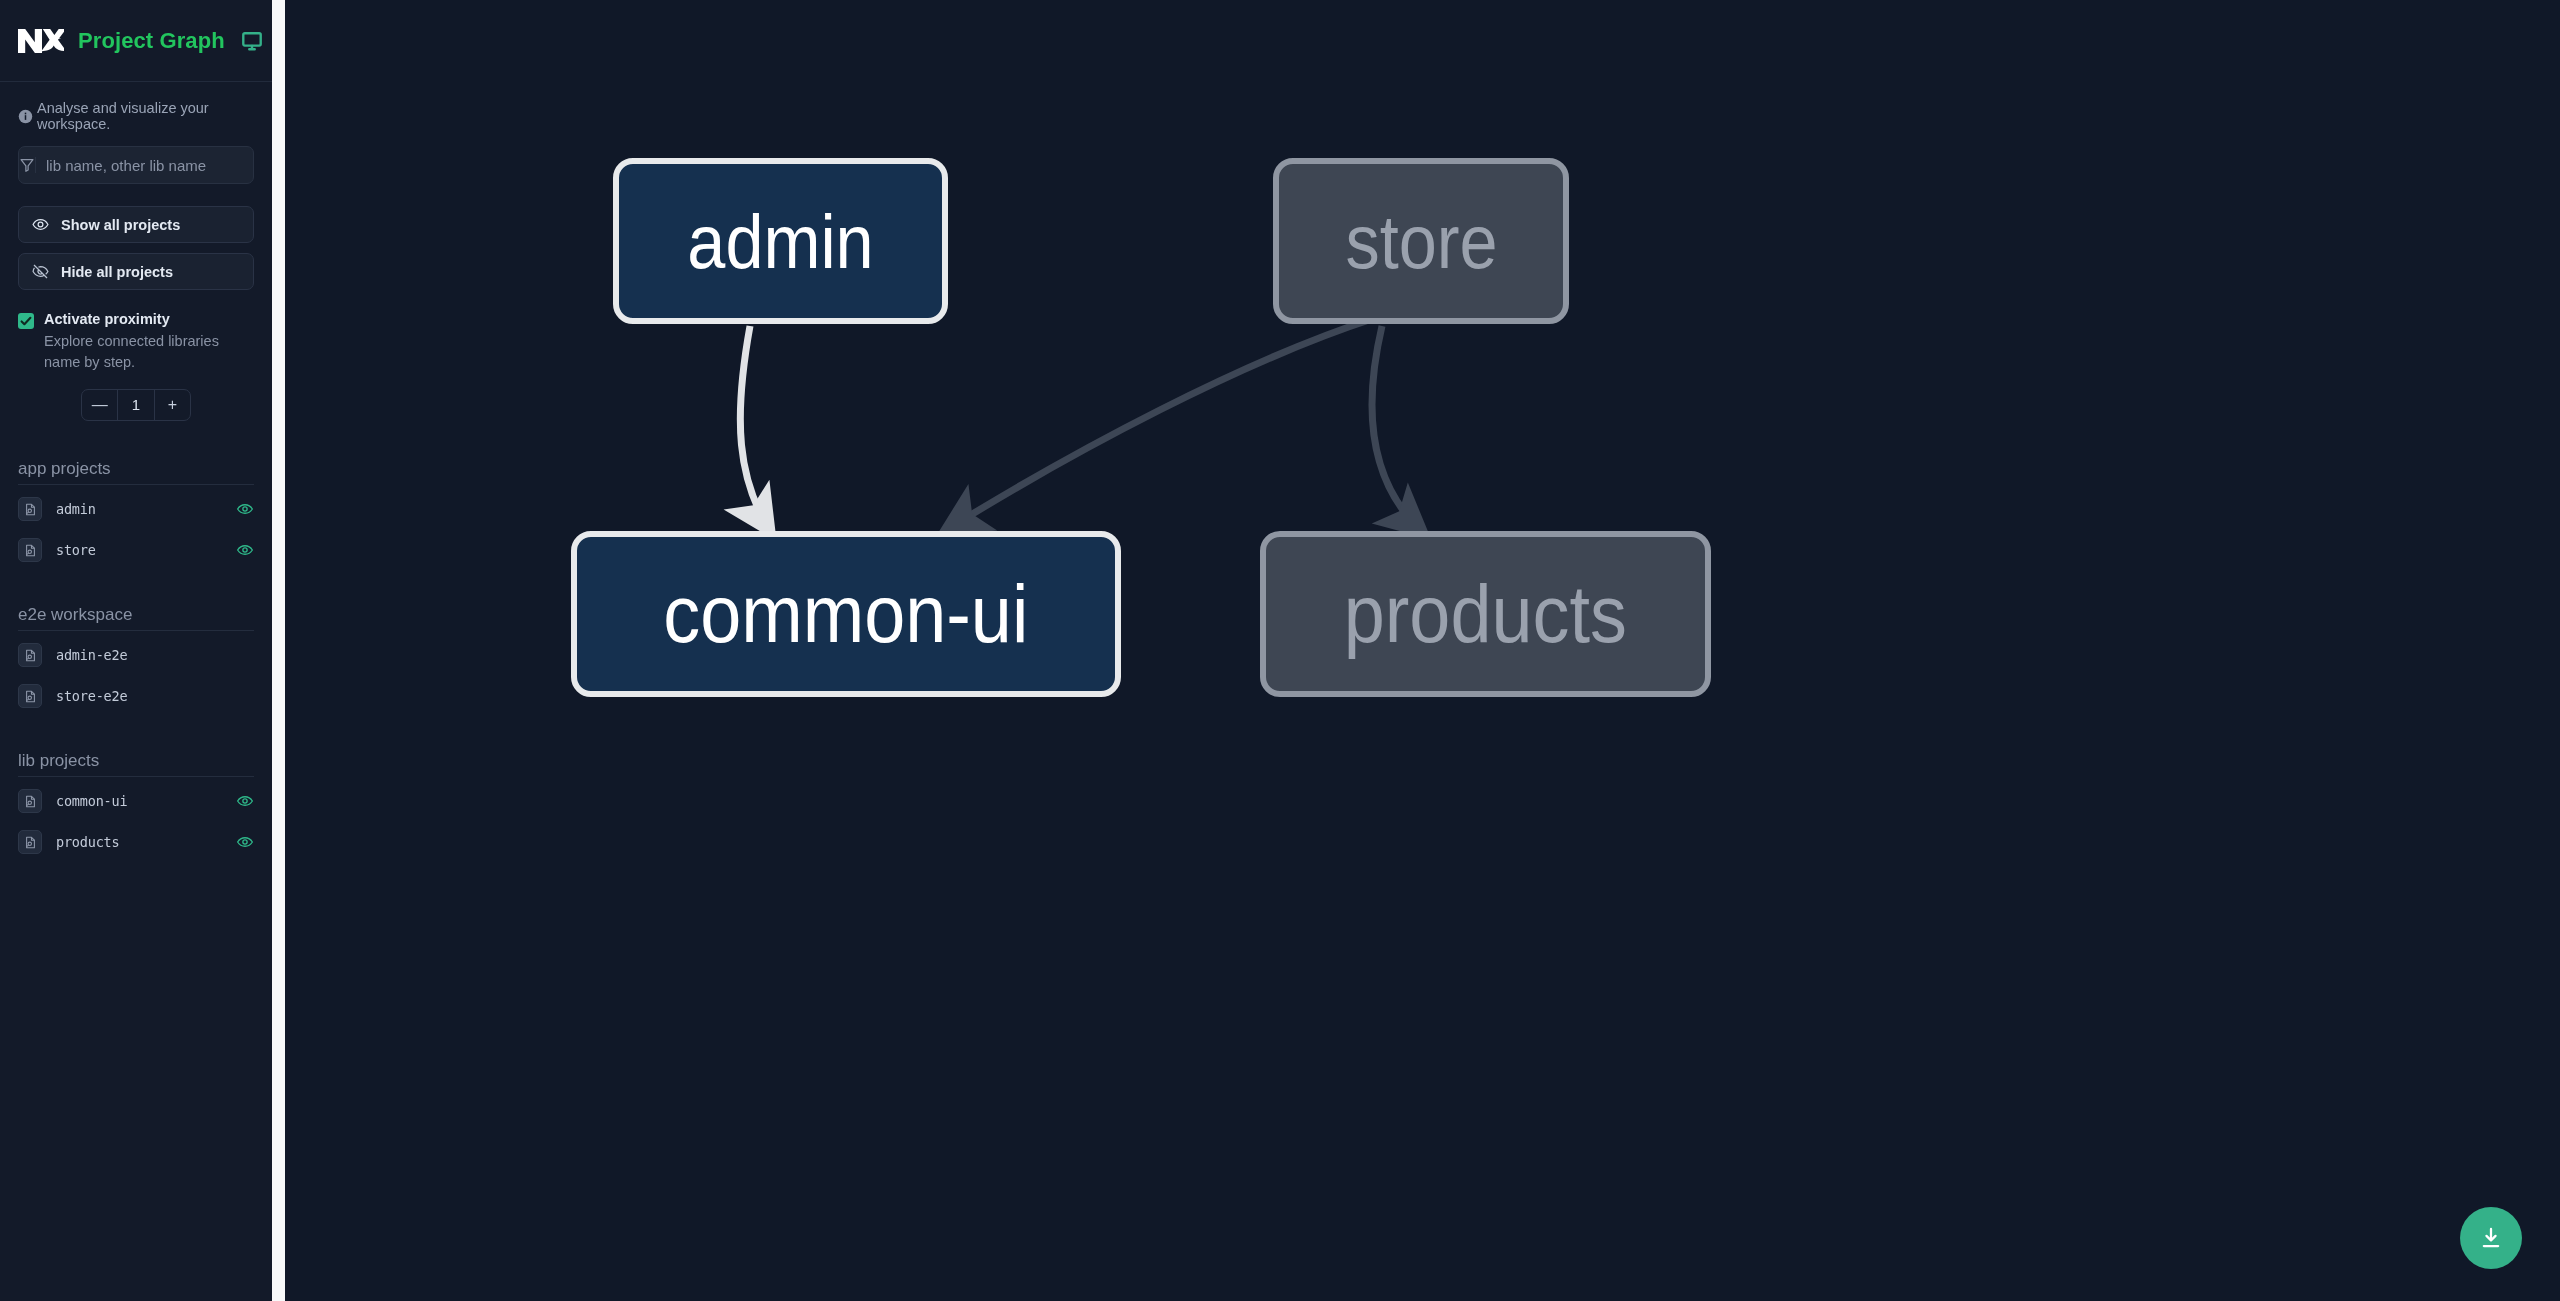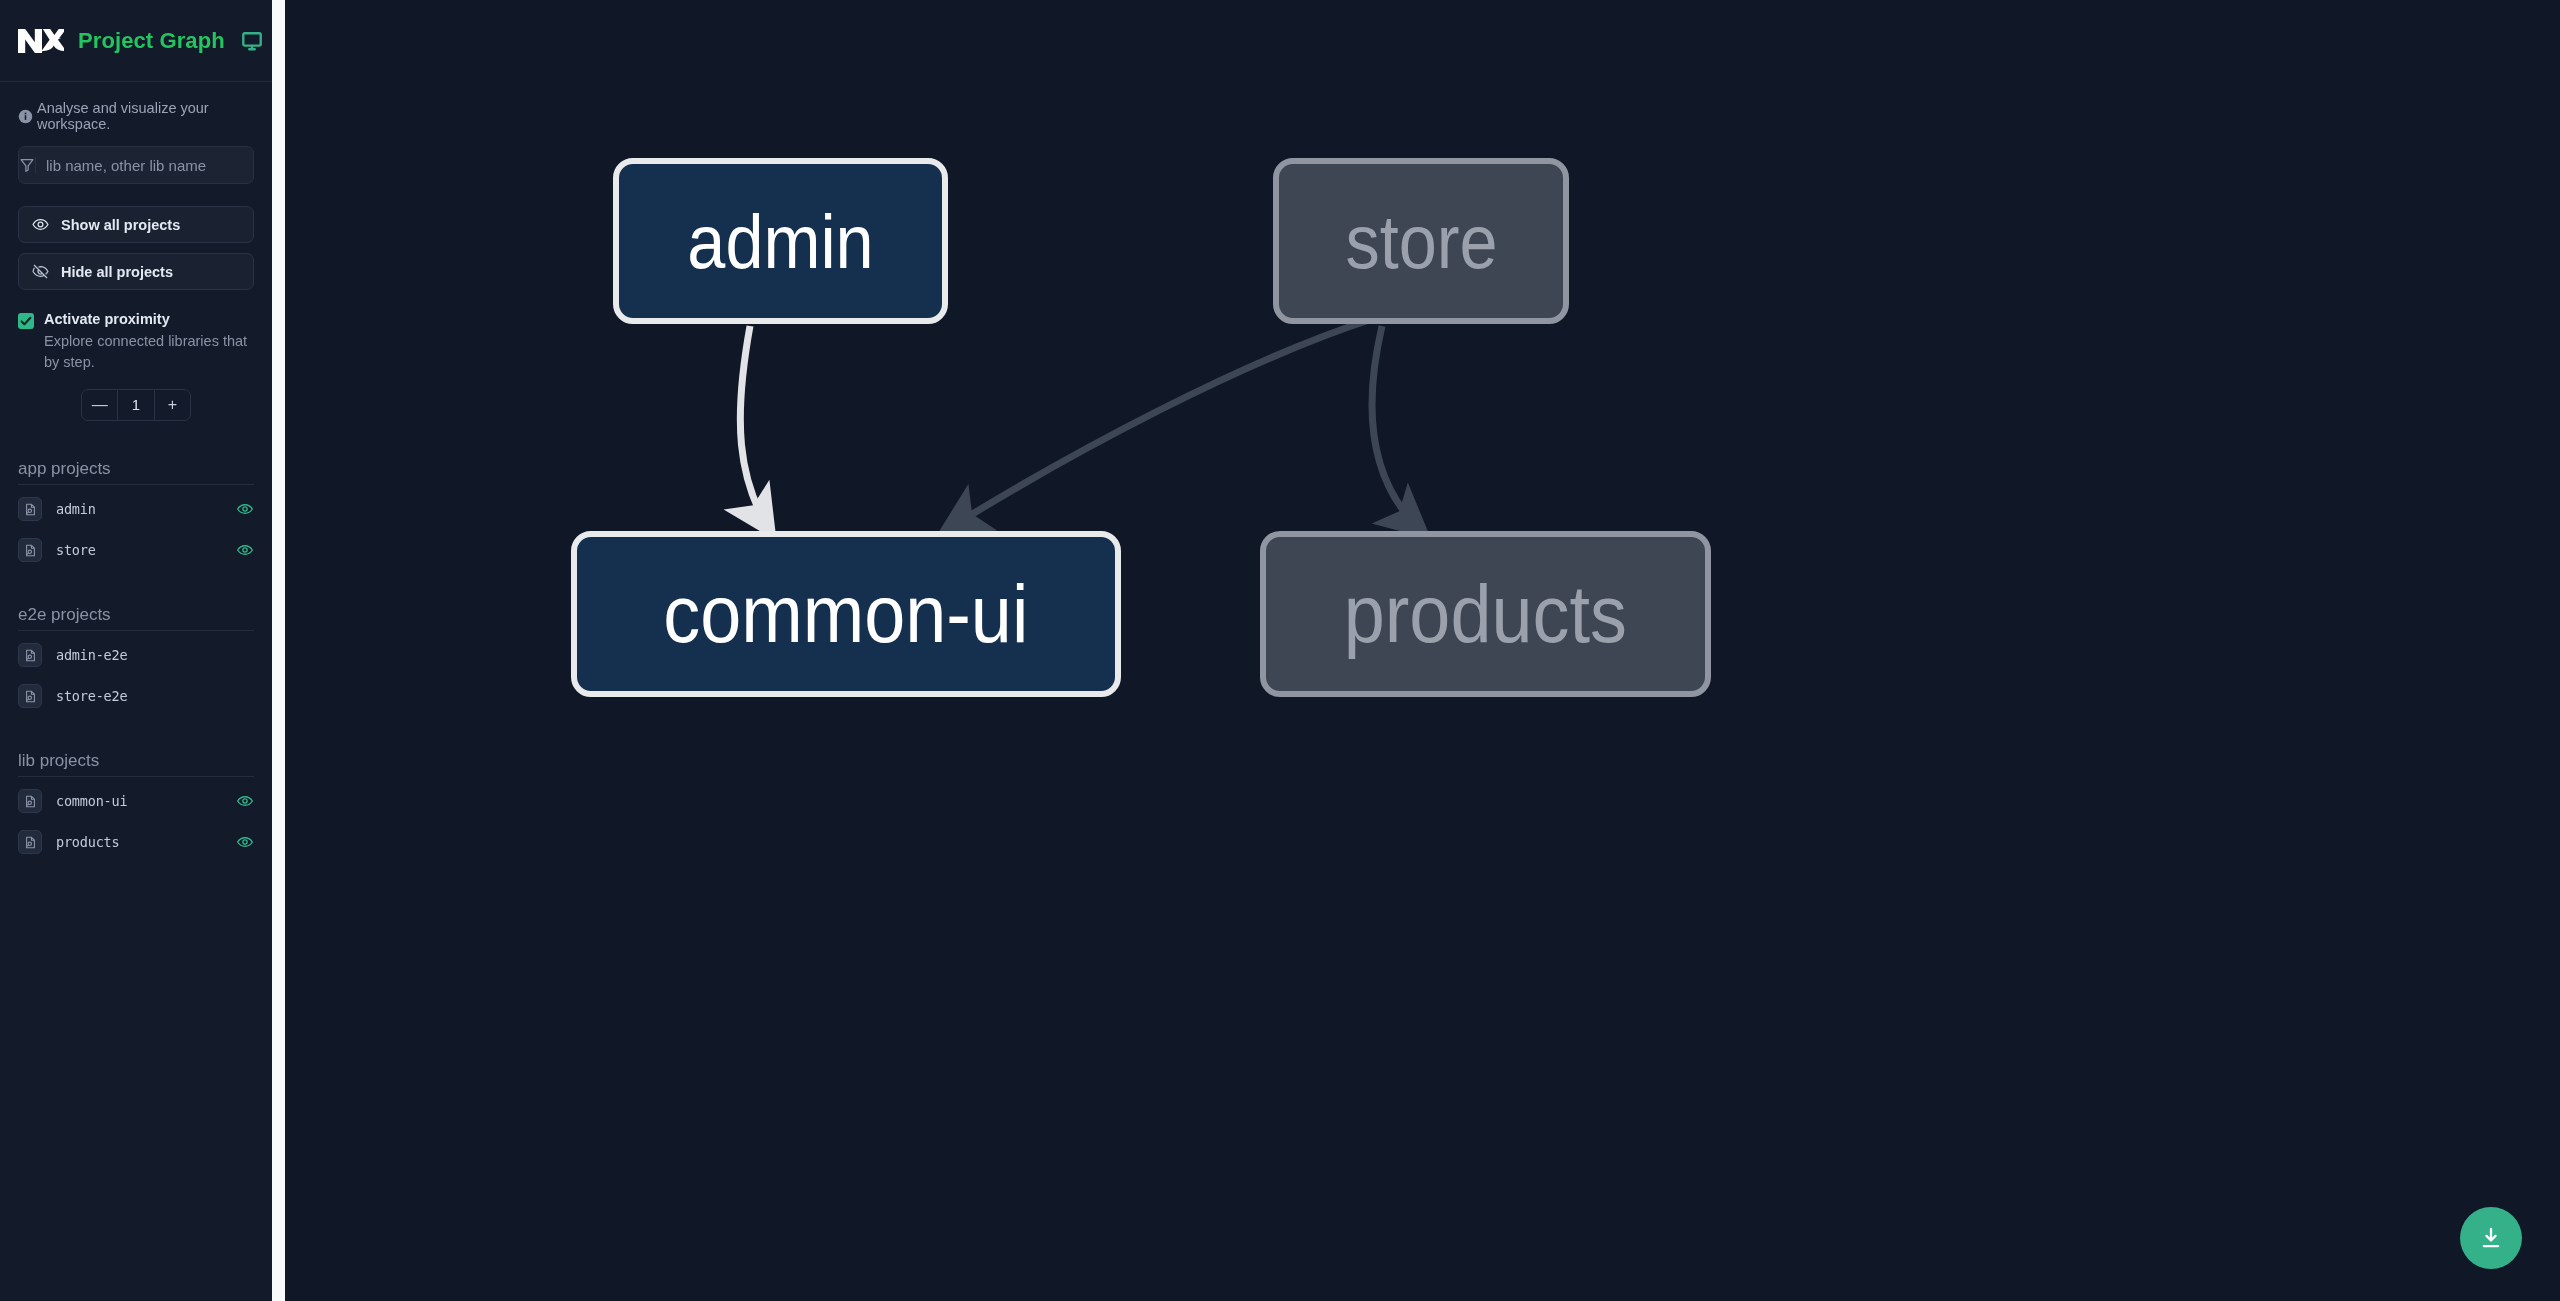--- a/index.html
+++ b/index.html
@@ -227,21 +227,21 @@
 
 
     <div class="opt-block" style="margin-top:8px">
       <span class="cb green">
         <svg viewBox="0 0 14 14" width="14" height="14" fill="none" stroke="#0f2b22" stroke-width="2.1" stroke-linecap="round" stroke-linejoin="round">
           <path d="M2.6 7.4l2.8 2.8 6-6.4"></path>
         </svg>
       </span>
       <span class="opt-txt">
         <span class="opt-label">Activate proximity</span>
-        <span class="opt-desc" style="display:block">Explore connected libraries that by step.</span>
+        <span class="opt-desc" style="display:block">Explore connected libraries name by step.</span>
       </span>
     </div>
 
     <div class="stepper">
       <div>—</div>
       <div class="val">1</div>
       <div>+</div>
     </div>
 
     <div class="group first">
@@ -280,21 +280,21 @@
             <path d="M2 11s3.2-5.2 9-5.2S20 11 20 11s-3.2 5.2-9 5.2S2 11 2 11z"></path>
             <circle cx="11" cy="11" r="2.6"></circle>
           </svg>
         </span>
       </div>
     </div>
 
     <div class="spacer-lg"></div>
 
     <div class="group">
-      <div class="group-head">e2e projects</div>
+      <div class="group-head">e2e workspace</div>
 
       <div class="proj-row">
         <span class="proj-badge">
           <svg viewBox="0 0 16 16" width="13" height="13" fill="none" stroke="#8d96a8" stroke-width="1.35" stroke-linejoin="round">
             <path d="M3.2 1.6h6l3.6 3.6v9.2H3.2z"></path>
               <path d="M9.2 1.6v3.7h3.6"></path>
             <circle cx="7.1" cy="9.6" r="2.1"></circle>
               <path d="M5.6 11.1L3.9 12.9"></path>
           </svg>
         </span>

